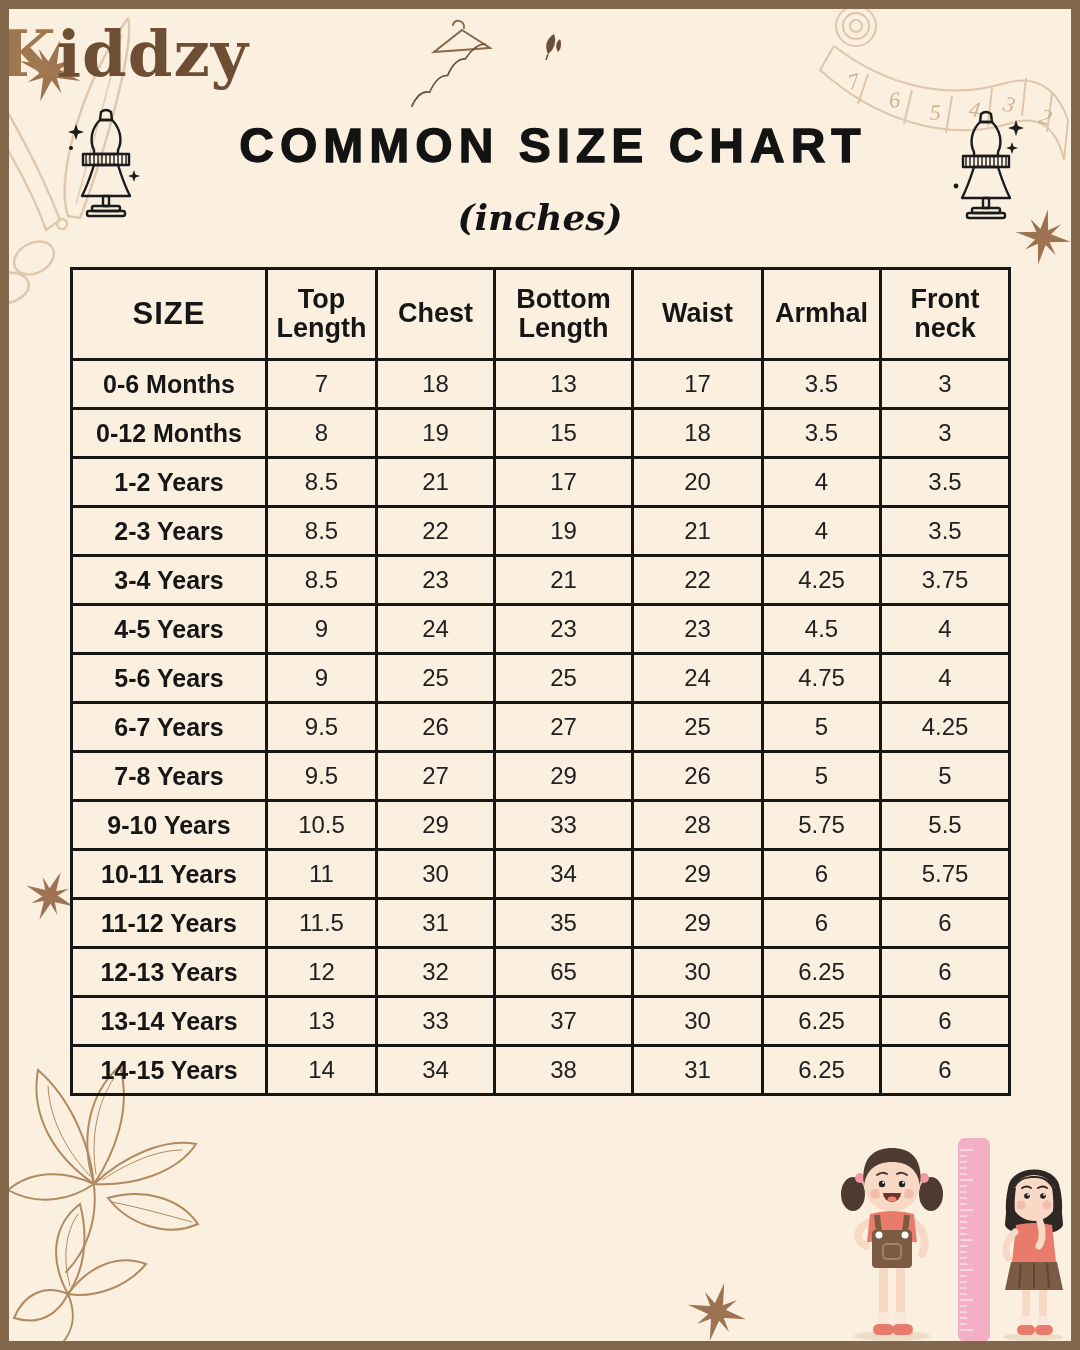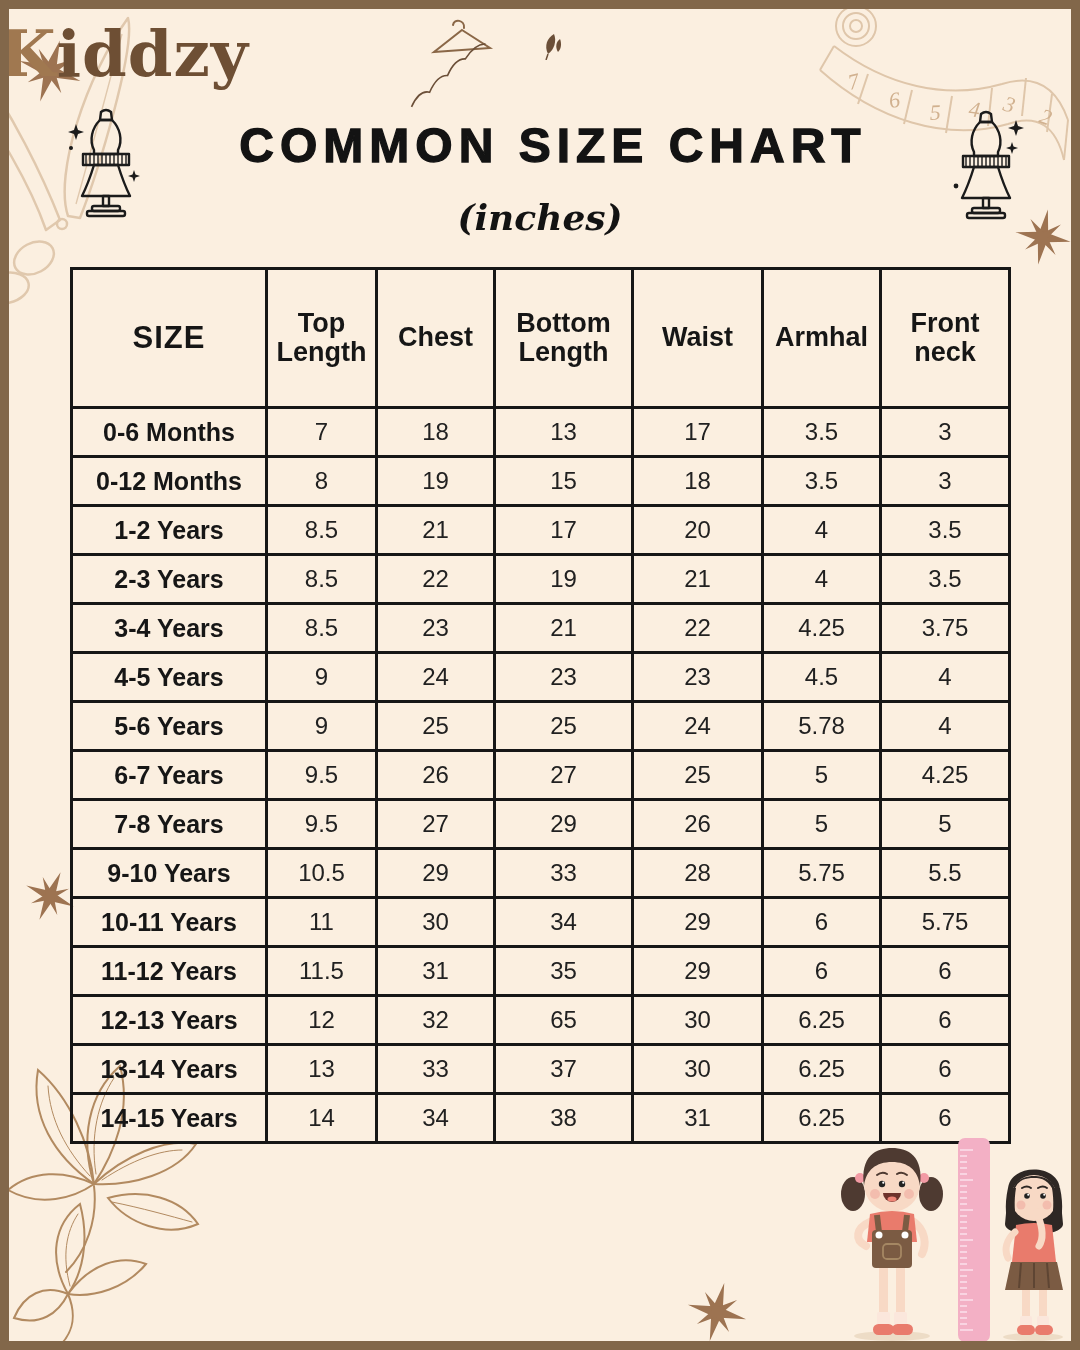--- a/index.html
+++ b/index.html
@@ -27,21 +27,21 @@
   .mannequin.right{left:948px;top:110px;}
   
   table.size-chart{
     position:absolute;left:70px;top:267px;width:938px;z-index:2;
     border-collapse:collapse;table-layout:fixed;
   }
   .size-chart th,.size-chart td{
     border:3px solid #161616;text-align:center;vertical-align:middle;
     padding:0;color:#161616;background:transparent;
   }
-  .size-chart thead tr{height:139px;}
+  .size-chart thead tr{height:91px;}
   .size-chart thead th{font-size:27px;font-weight:bold;line-height:1.08;}
   .size-chart thead th:first-child{font-size:31px;letter-spacing:1px;}
   .size-chart tbody tr{height:49px;}
   .size-chart tbody th{font-size:25px;font-weight:bold;}
   .size-chart tbody td{font-size:24px;font-weight:normal;color:#212121;}
   
   .kids{position:absolute;left:832px;top:1128px;z-index:3;}
 </style>
 </head>
 <body>
@@ -259,21 +259,21 @@
           <td>23</td>
           <td>4.5</td>
           <td>4</td>
         </tr>
         <tr>
           <th>5-6 Years</th>
           <td>9</td>
           <td>25</td>
           <td>25</td>
           <td>24</td>
-          <td>5.78</td>
+          <td>4.75</td>
           <td>4</td>
         </tr>
         <tr>
           <th>6-7 Years</th>
           <td>9.5</td>
           <td>26</td>
           <td>27</td>
           <td>25</td>
           <td>5</td>
           <td>4.25</td>

